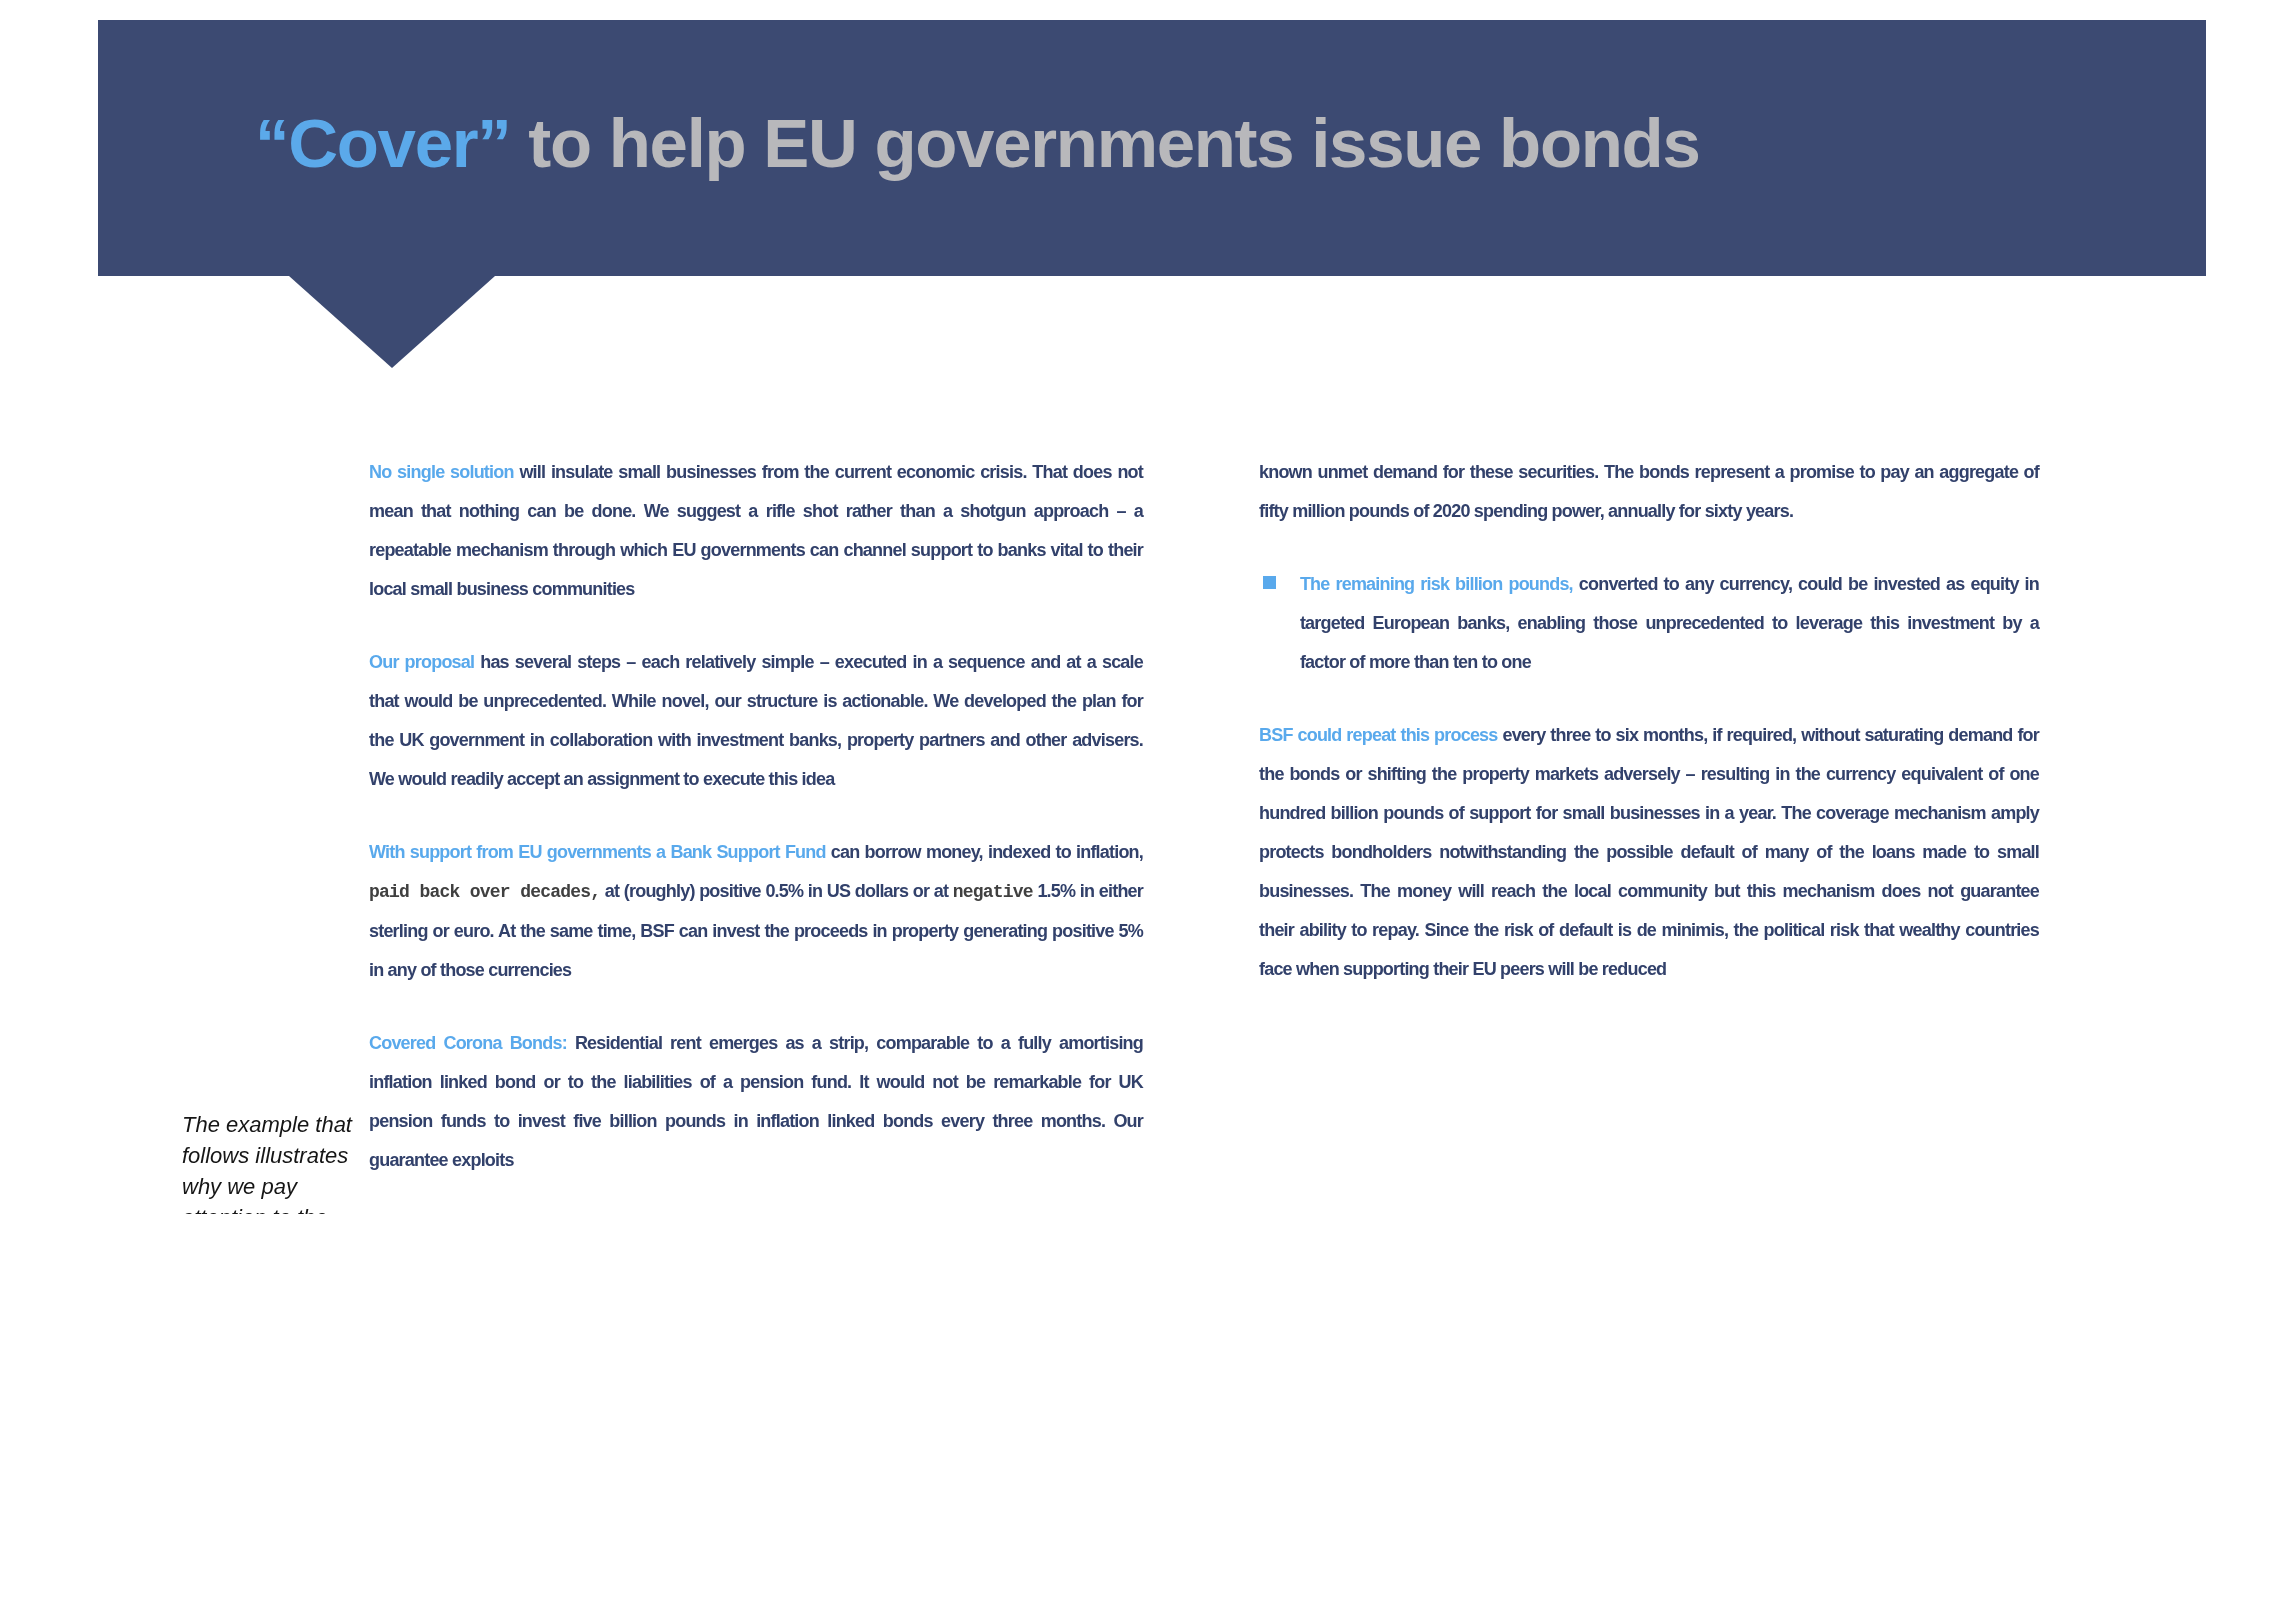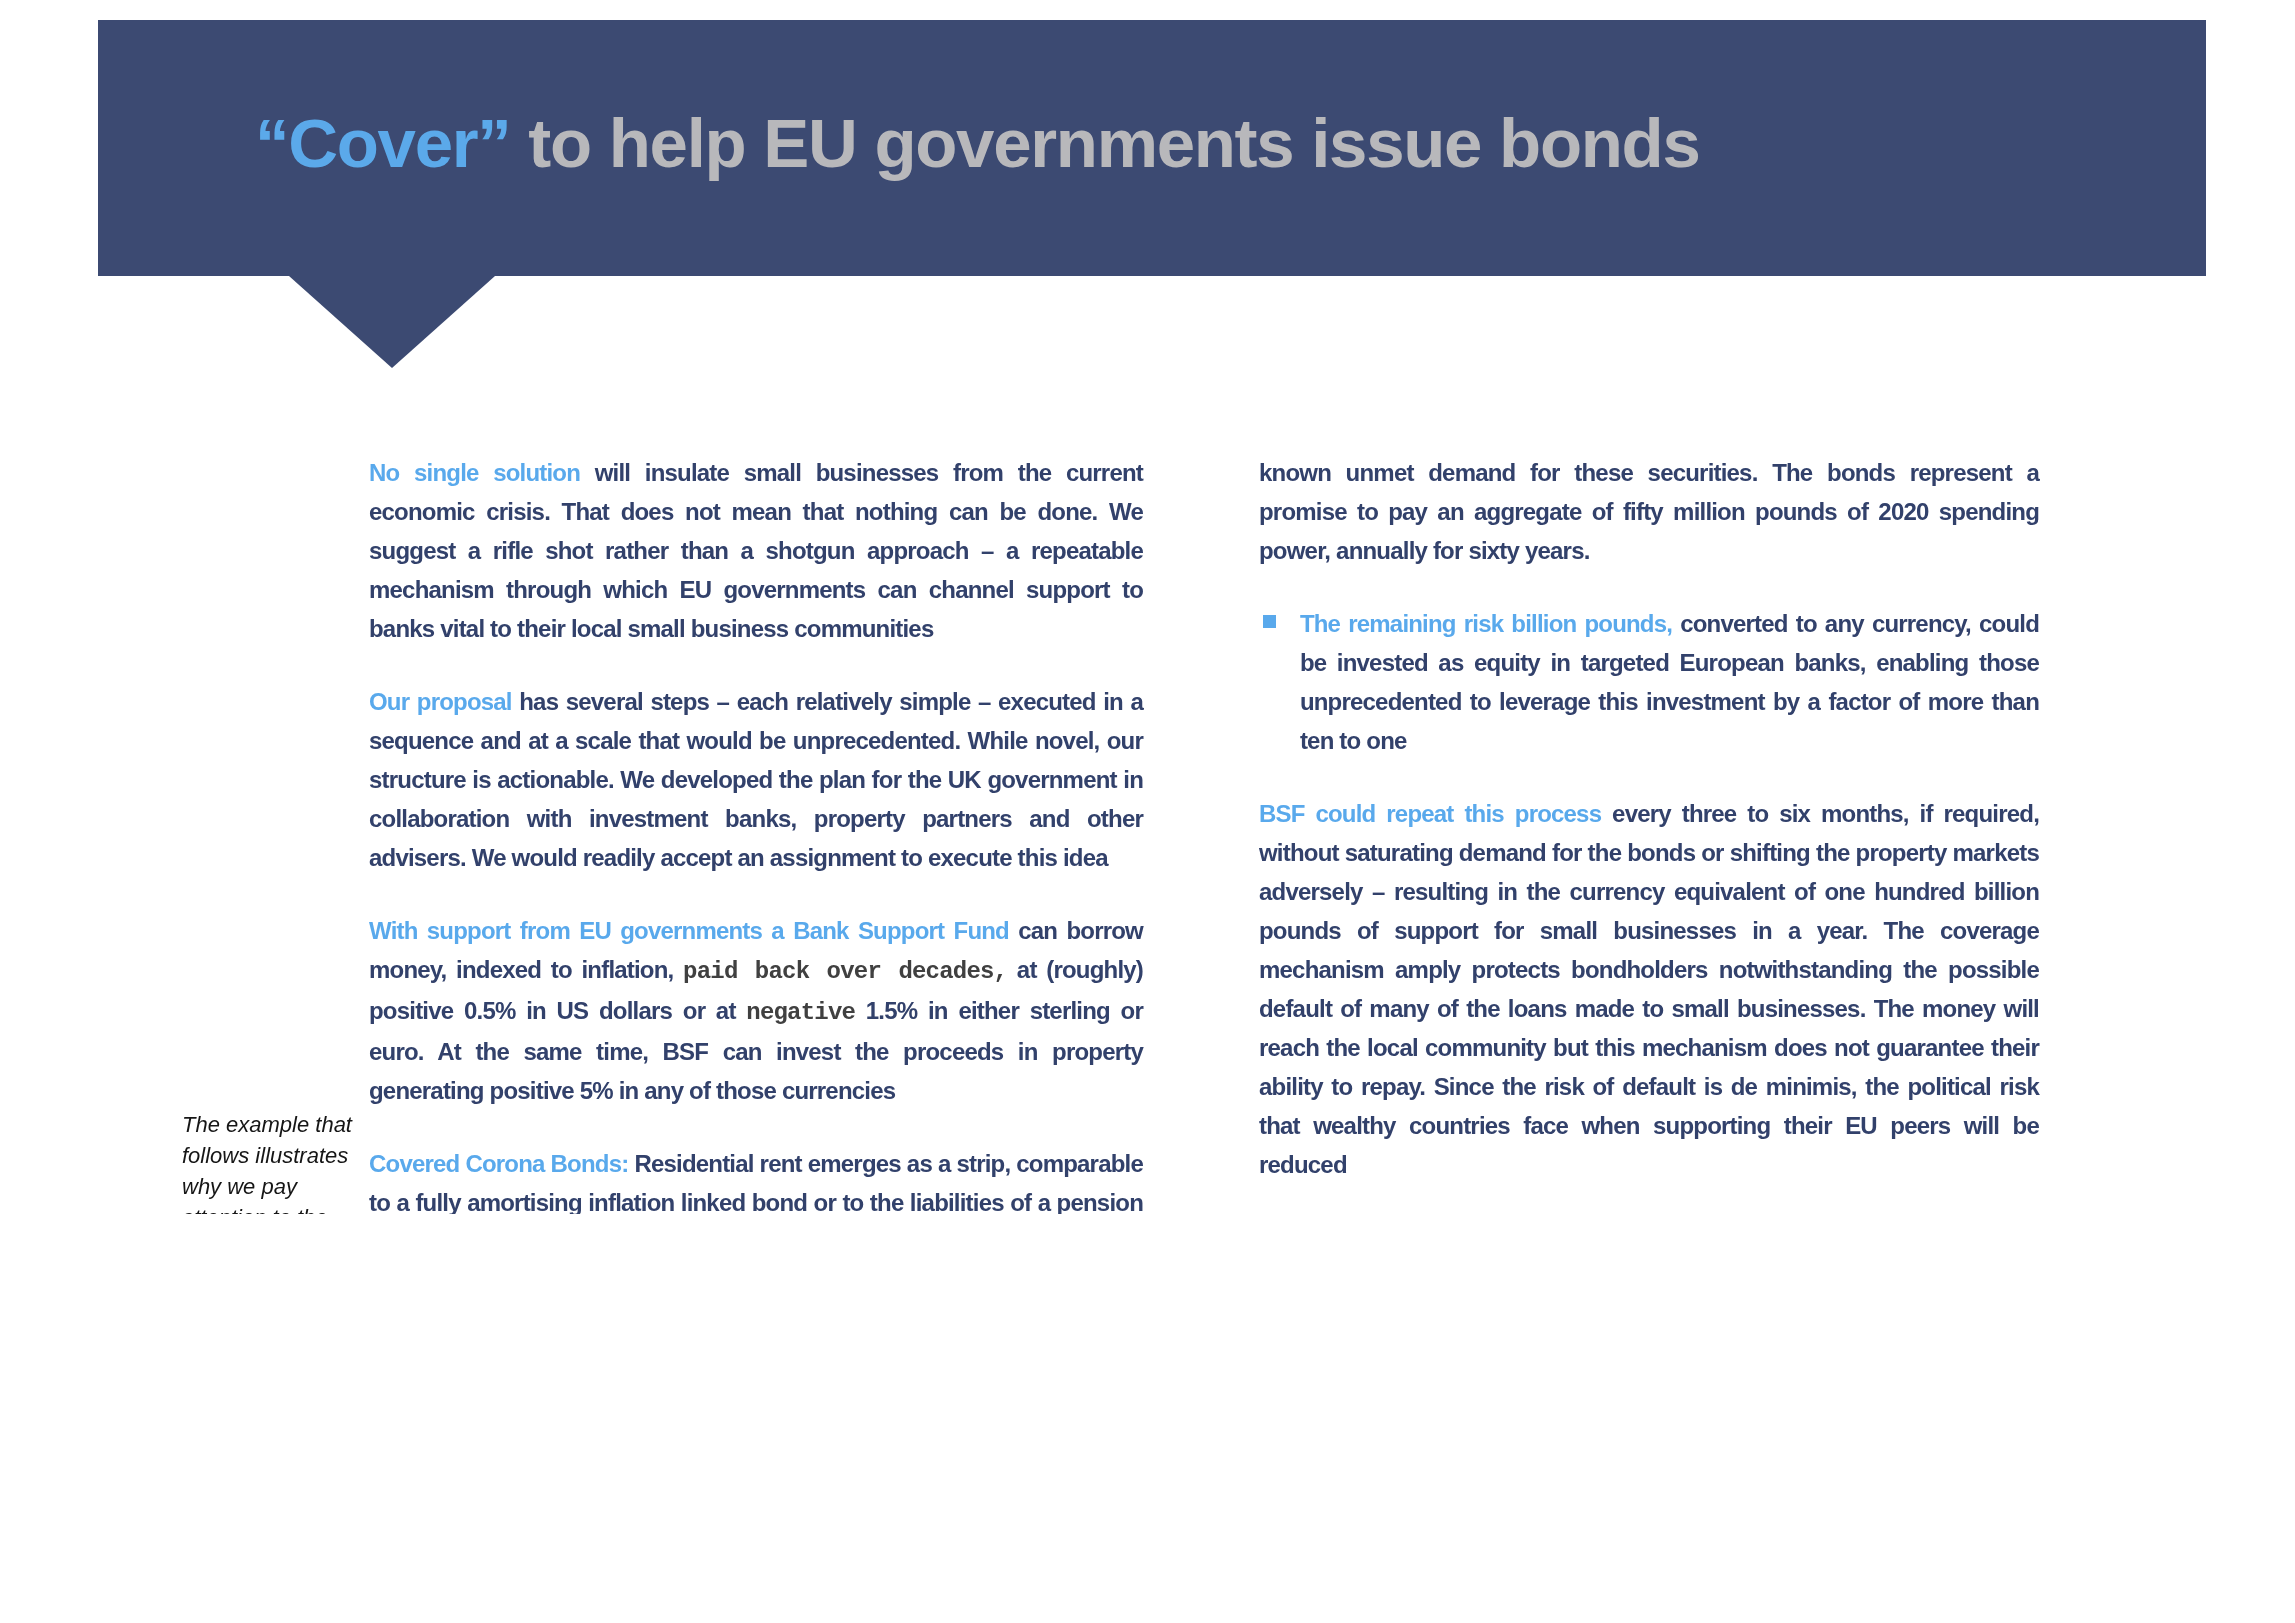--- a/index.html
+++ b/index.html
@@ -21,21 +21,21 @@
   .title-rest { color:#B8B8BB; }
   .notch {
     position:absolute; left:289px; top:276px; width:0; height:0;
     border-left:103px solid transparent; border-right:103px solid transparent;
     border-top:92px solid #3C4A72;
   }
 
   
   .col {
     position:absolute; top:453px; text-align:justify;
-    font-size:24px; line-height:39px; font-weight:bold; letter-spacing:-0.8px;
+    font-size:18px; line-height:39px; font-weight:bold; letter-spacing:-0.8px;
     color:#32416B;
   }
   .col-left  { left:369px;  width:774px; }
   .col-right { left:1259px; width:780px; }
   .para { margin:0 0 34px 0; }
   .para:last-child { margin-bottom:0; }
   .seg-blue { color:#59A9EC; }
   .seg-red  { color:#404040;font-family:Liberation Mono, monospace; }
   .seg-body { color:#32416B; }
 

